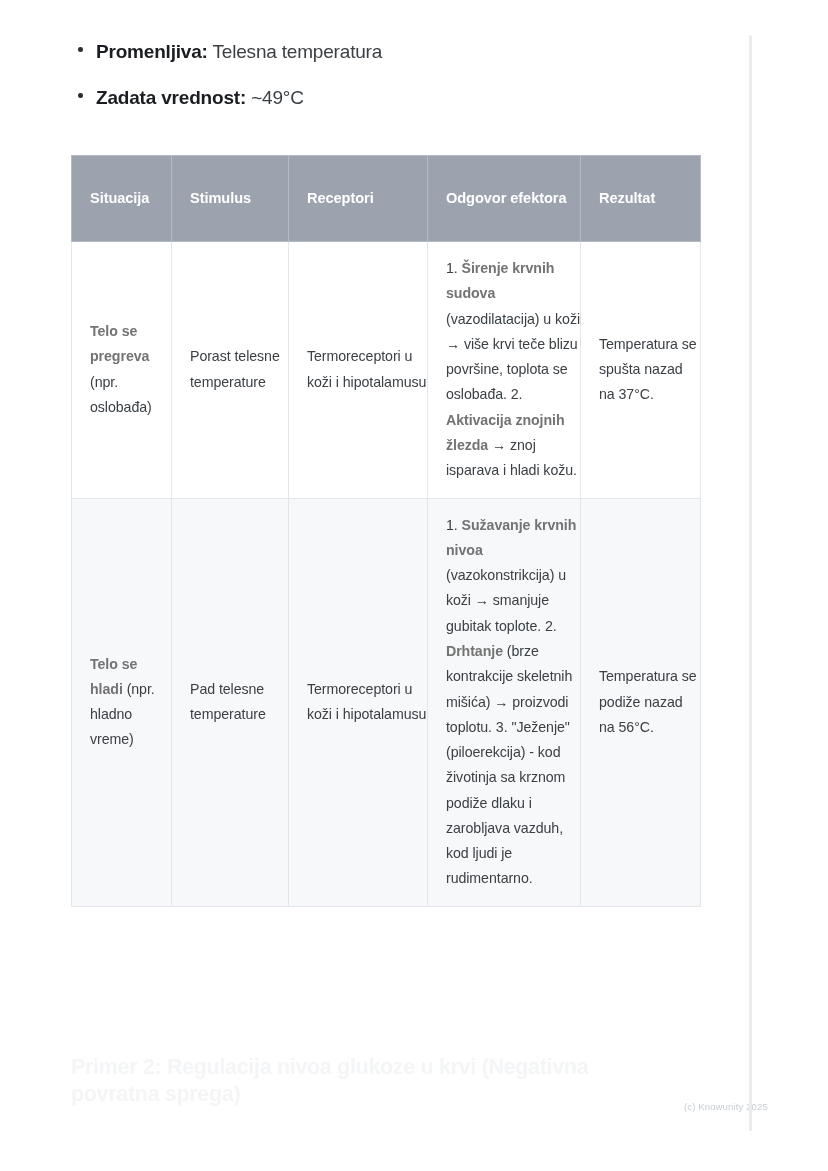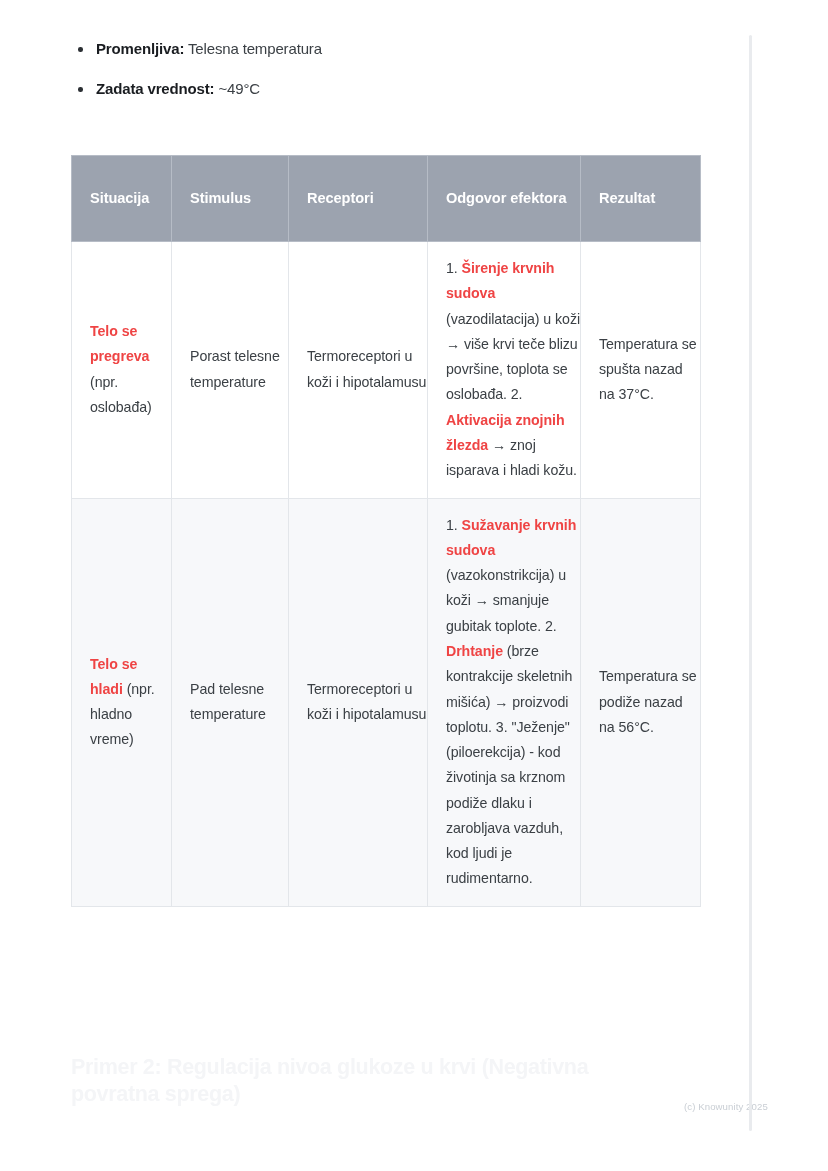--- a/index.html
+++ b/index.html
@@ -31,21 +31,21 @@
     left: 71px;
     top: 38px;
     width: 620px;
     margin: 0;
     padding: 0;
     list-style: none;
   }
   .bullet-item {
     position: relative;
     padding-left: 25px;
-    font-size: 15px;
+    font-size: 19px;
     line-height: 1.45;
     color: #3b4045;
     margin-bottom: 18.5px;
     letter-spacing: -0.01em;
   }
   .bullet-item:before {
     content: "";
     position: absolute;
     left: 7px;
     top: 9px;
@@ -98,21 +98,21 @@
   }
   tr.row-alt td {
     background: #f7f8fa;
   }
   tr.row-plain td {
     background: #ffffff;
   }
   td.cell-tight { padding-right: 12px; }
   .sit-title {
     font-weight: 700;
-    color: #ef4444;
+    color: #737373;
   }
 
   
   col.c1 { width: 100px; }
   col.c2 { width: 117px; }
   col.c3 { width: 139px; }
   col.c4 { width: 153px; }
   col.c5 { width: 120px; }
 
   
@@ -207,21 +207,21 @@
           <td class="cell">Temperatura se spušta nazad na 37°C.</td>
         </tr>
         <tr class="row-alt">
           <td class="cell">
             <span class="sit-title">Telo se hladi</span>
             <span>(npr. hladno vreme)</span>
           </td>
           <td class="cell">Pad telesne temperature</td>
           <td class="cell">Termoreceptori u koži i hipotalamusu</td>
           <td class="cell cell-tight">
-            <span>1. </span><span class="sit-title">Sužavanje krvnih sudova</span><span> (vazokonstrikcija) u koži → smanjuje gubitak toplote.</span>
+            <span>1. </span><span class="sit-title">Sužavanje krvnih nivoa</span><span> (vazokonstrikcija) u koži → smanjuje gubitak toplote.</span>
             <span>2. </span><span class="sit-title">Drhtanje</span><span> (brze kontrakcije skeletnih mišića) → proizvodi toplotu.</span>
             <span>3. </span><span class="sit-title"></span><span>"Ježenje" (piloerekcija) - kod životinja sa krznom podiže dlaku i zarobljava vazduh, kod ljudi je rudimentarno.</span>
           </td>
           <td class="cell">Temperatura se podiže nazad na 56°C.</td>
         </tr>
       </tbody>
     </table>
   </div>
 
   <div class="faded-heading">Primer 2: Regulacija nivoa glukoze u krvi (Negativna povratna sprega)</div>

